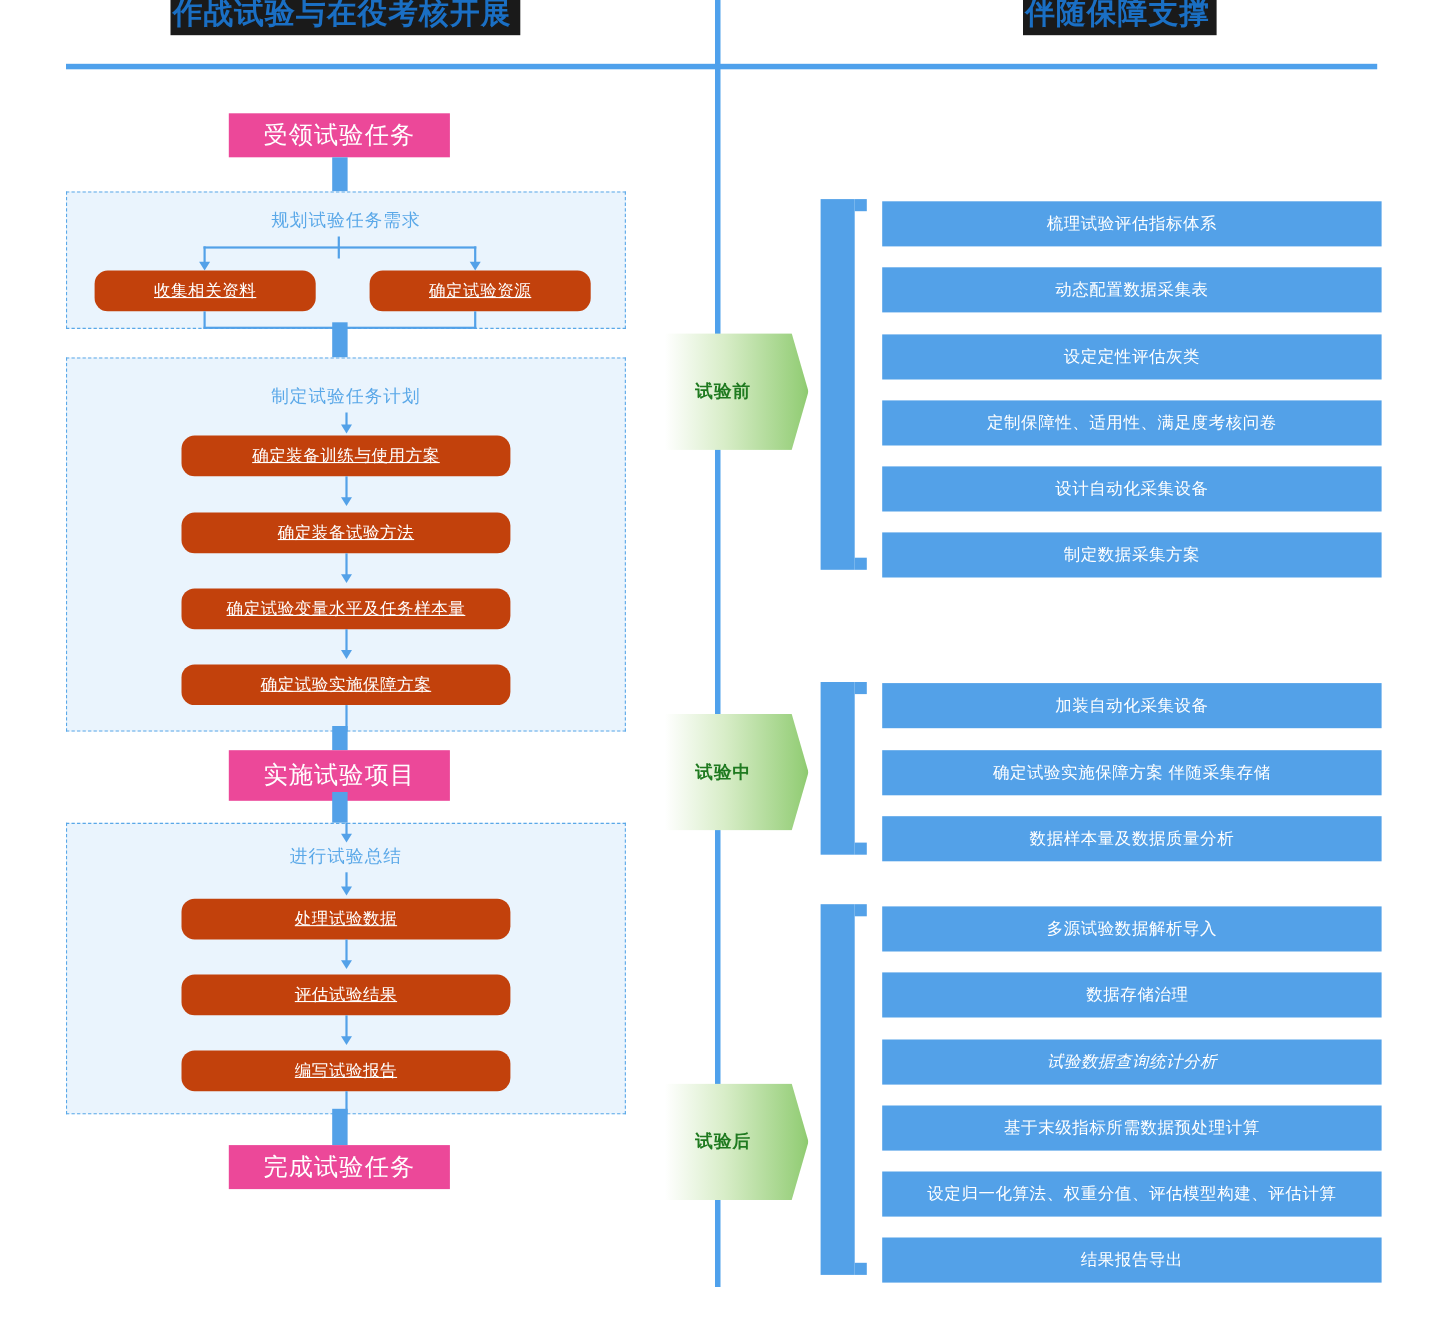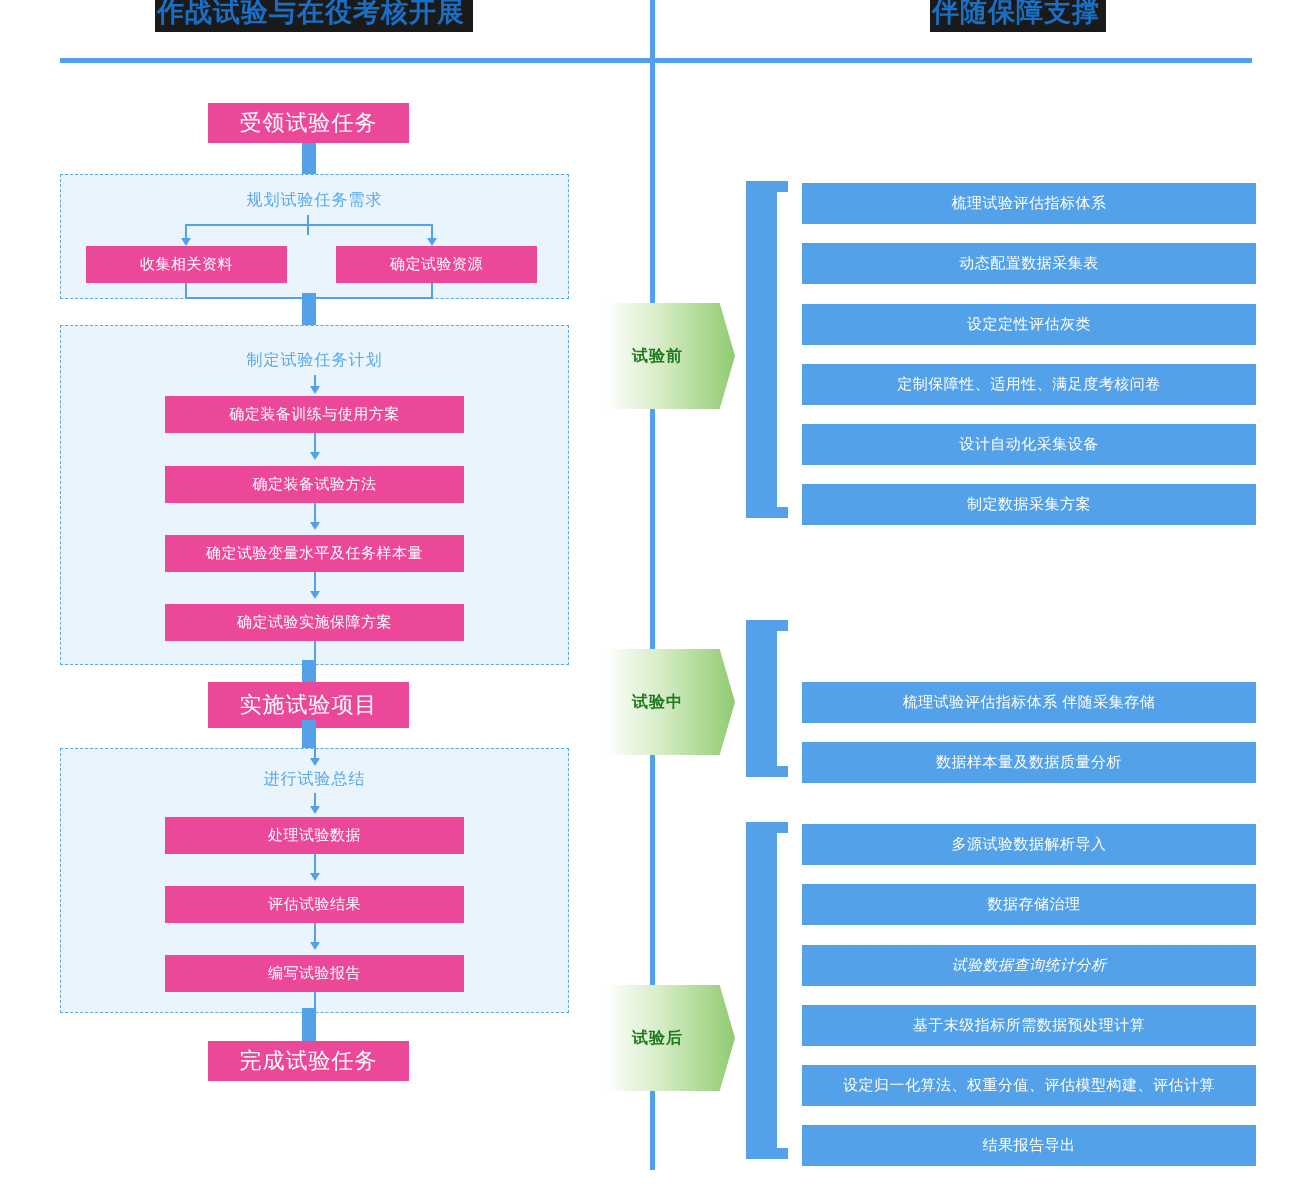--- a/index.html
+++ b/index.html
@@ -43,30 +43,31 @@
     background:#ec4899;
     color:#ffffff;
     font-size:22px;
     display:flex;
     align-items:center;
     justify-content:center;
     letter-spacing:1px;
   }
   .blue-box{
     position:absolute;
-    background:#ec4899;
+    background:#c2410c;
     color:#ffffff;
     font-size:15px;
-    border-radius:0;
+    border-radius:12px;
     display:flex;
     align-items:center;
     justify-content:center;
     letter-spacing:0.5px;
     box-sizing:border-box;
     padding:0 8px;
+    text-decoration:underline;
   }
   .dash-group{
     position:absolute;
     border:1.4px dashed #5aa8e8;
     background:#eaf4fd;
     box-sizing:border-box;
   }
   .group-title{
     position:absolute;
     color:#5aa8e8;
@@ -232,21 +233,22 @@
   <div class="r-box" style="top:304px;">设定定性评估灰类</div>
   <div class="r-box" style="top:364px;">定制保障性、适用性、满足度考核问卷</div>
   <div class="r-box" style="top:424px;">设计自动化采集设备</div>
   <div class="r-box" style="top:484px;">制定数据采集方案</div>
 
   <div class="phase" style="top:649px;">试验中</div>
   <div class="bracket" style="top:620px;height:157px;"></div>
   <div class="bracket-notch" style="top:620px;"></div>
   <div class="bracket-notch" style="top:766px;"></div>
 
-  <div class="r-box" style="top:682px;">梳理试验评估指标体系 伴随采集存储</div>
+  <div class="r-box" style="top:621px;">加装自动化采集设备</div>
+  <div class="r-box" style="top:682px;">确定试验实施保障方案 伴随采集存储</div>
   <div class="r-box" style="top:742px;text-align:center;">数据样本量及数据质量分析</div>
 
   <div class="phase" style="top:985px;">试验后</div>
   <div class="bracket" style="top:822px;height:337px;"></div>
   <div class="bracket-notch" style="top:822px;"></div>
   <div class="bracket-notch" style="top:1148px;"></div>
 
   <div class="r-box" style="top:824px;">多源试验数据解析导入</div>
   <div class="r-box" style="top:884px;padding-left:16px;">数据存储治理</div>
   <div class="r-box" style="top:945px;font-style:italic;">试验数据查询统计分析</div>

